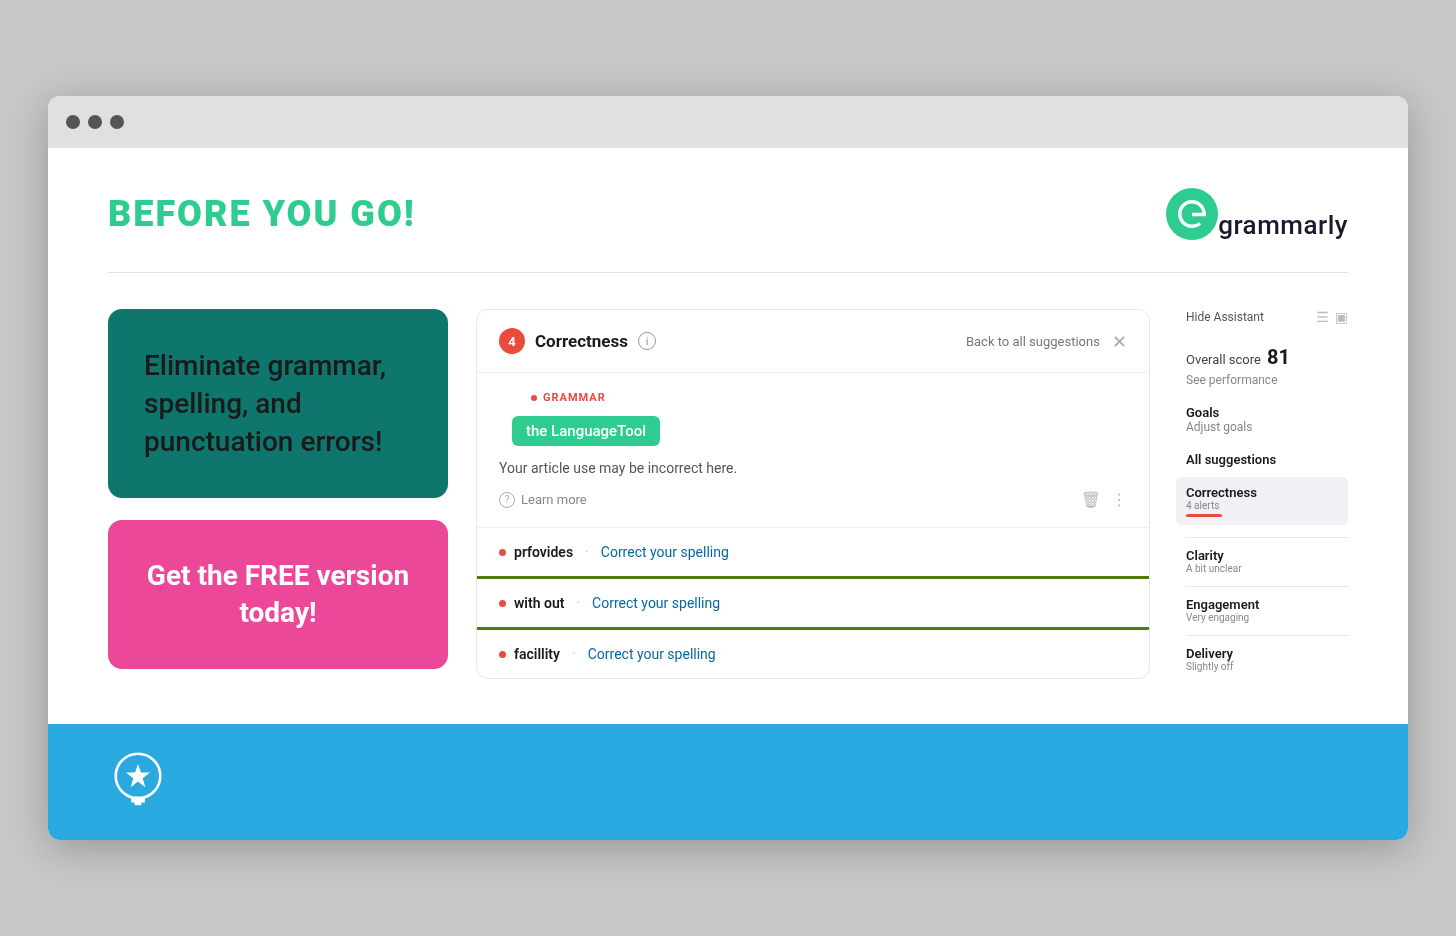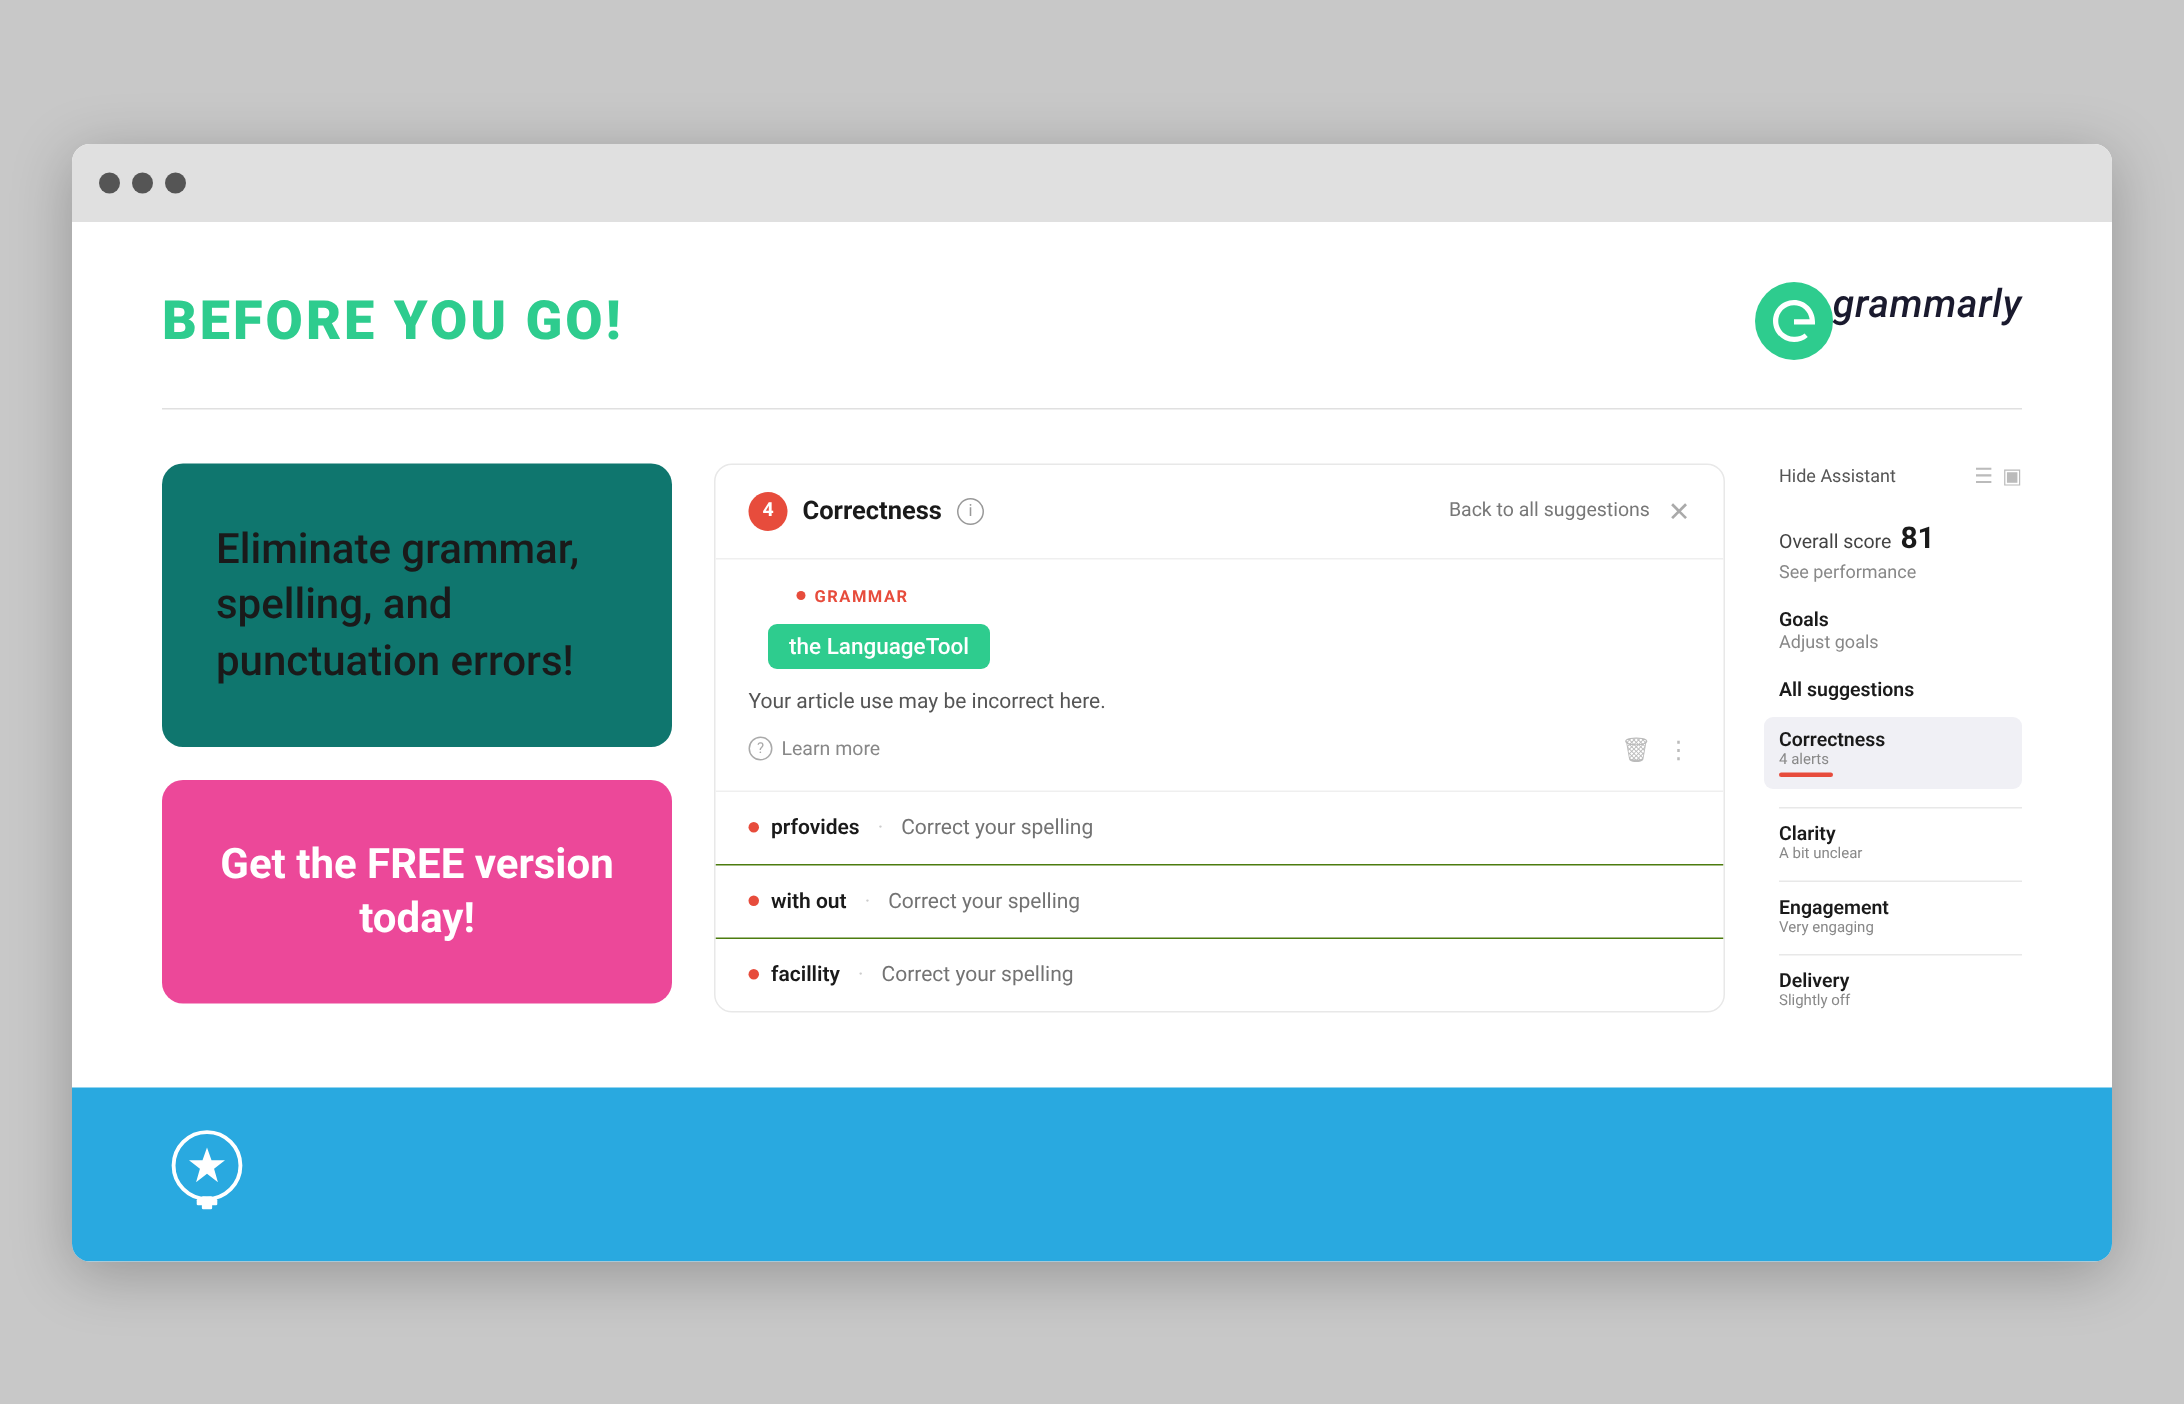--- a/index.html
+++ b/index.html
@@ -44,22 +44,21 @@
     }
     .before-you-go {
       font-size: 36px;
       font-weight: 900;
       color: #2ecc8e;
       letter-spacing: 2px;
       text-transform: uppercase;
     }
     .grammarly-logo {
       display: flex;
-      align-items: flex-start;
-      font-style: italic;
+      align-items: flex-end;
     }
     .grammarly-icon {
       width: 52px;
       height: 52px;
     }
     .grammarly-name {
       font-size: 26px;
       font-weight: 500;
       color: #1a1a2e;
       letter-spacing: 0.5px;
@@ -222,21 +221,21 @@
       font-size: 16px;
     }
     .spelling-list {
       padding: 0;
     }
     .spelling-item {
       display: flex;
       align-items: center;
       gap: 8px;
       padding: 16px 22px;
-      border-bottom: 1px solid #4d7c0f;
+      border-bottom: 3px solid #4d7c0f;
       font-size: 14px;
     }
     .spelling-item:last-child {
       border-bottom: none;
     }
     .spelling-dot {
       width: 7px;
       height: 7px;
       border-radius: 50%;
       background: #e74c3c;
@@ -244,21 +243,21 @@
     }
     .spelling-word {
       font-weight: 600;
       color: #1a1a1a;
     }
     .spelling-sep {
       color: #ccc;
       margin: 0 4px;
     }
     .spelling-suggestion {
-      color: #737373;
+      color: #0369a1;
     }
     .right-sidebar {
       width: 170px;
       flex-shrink: 0;
       padding: 0 0 0 8px;
     }
     .sidebar-top {
       display: flex;
       align-items: center;
       justify-content: space-between;

